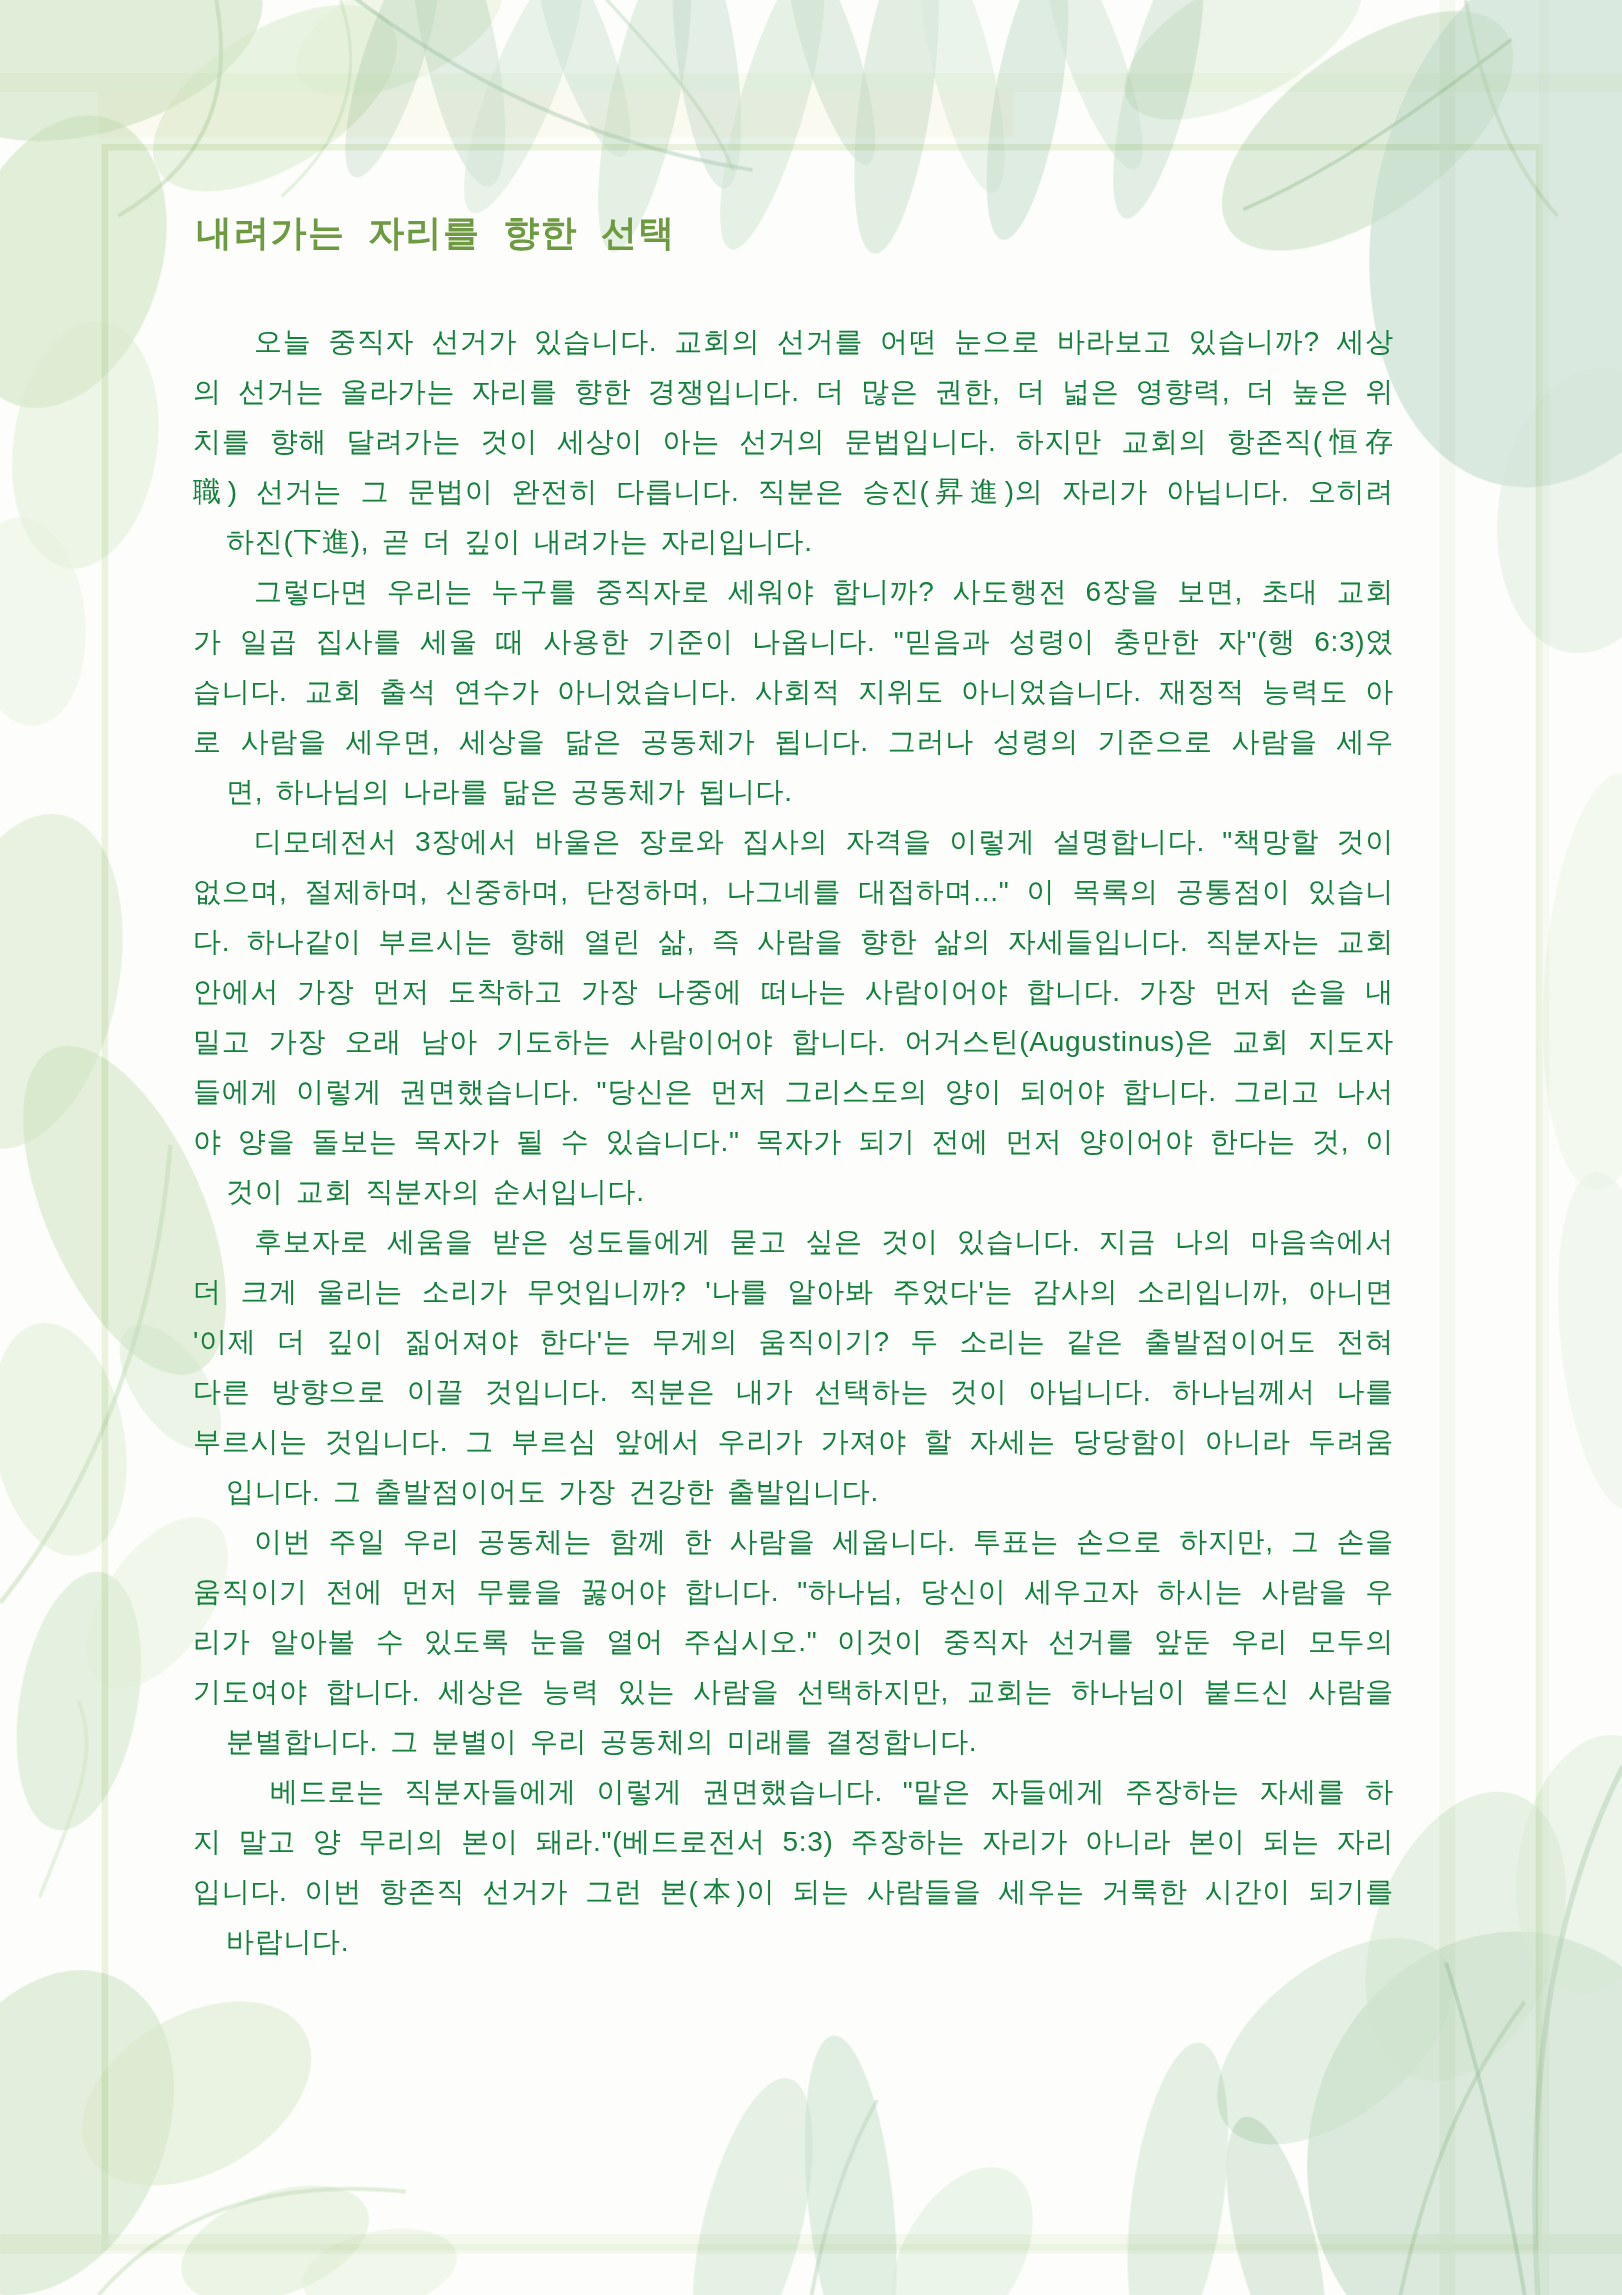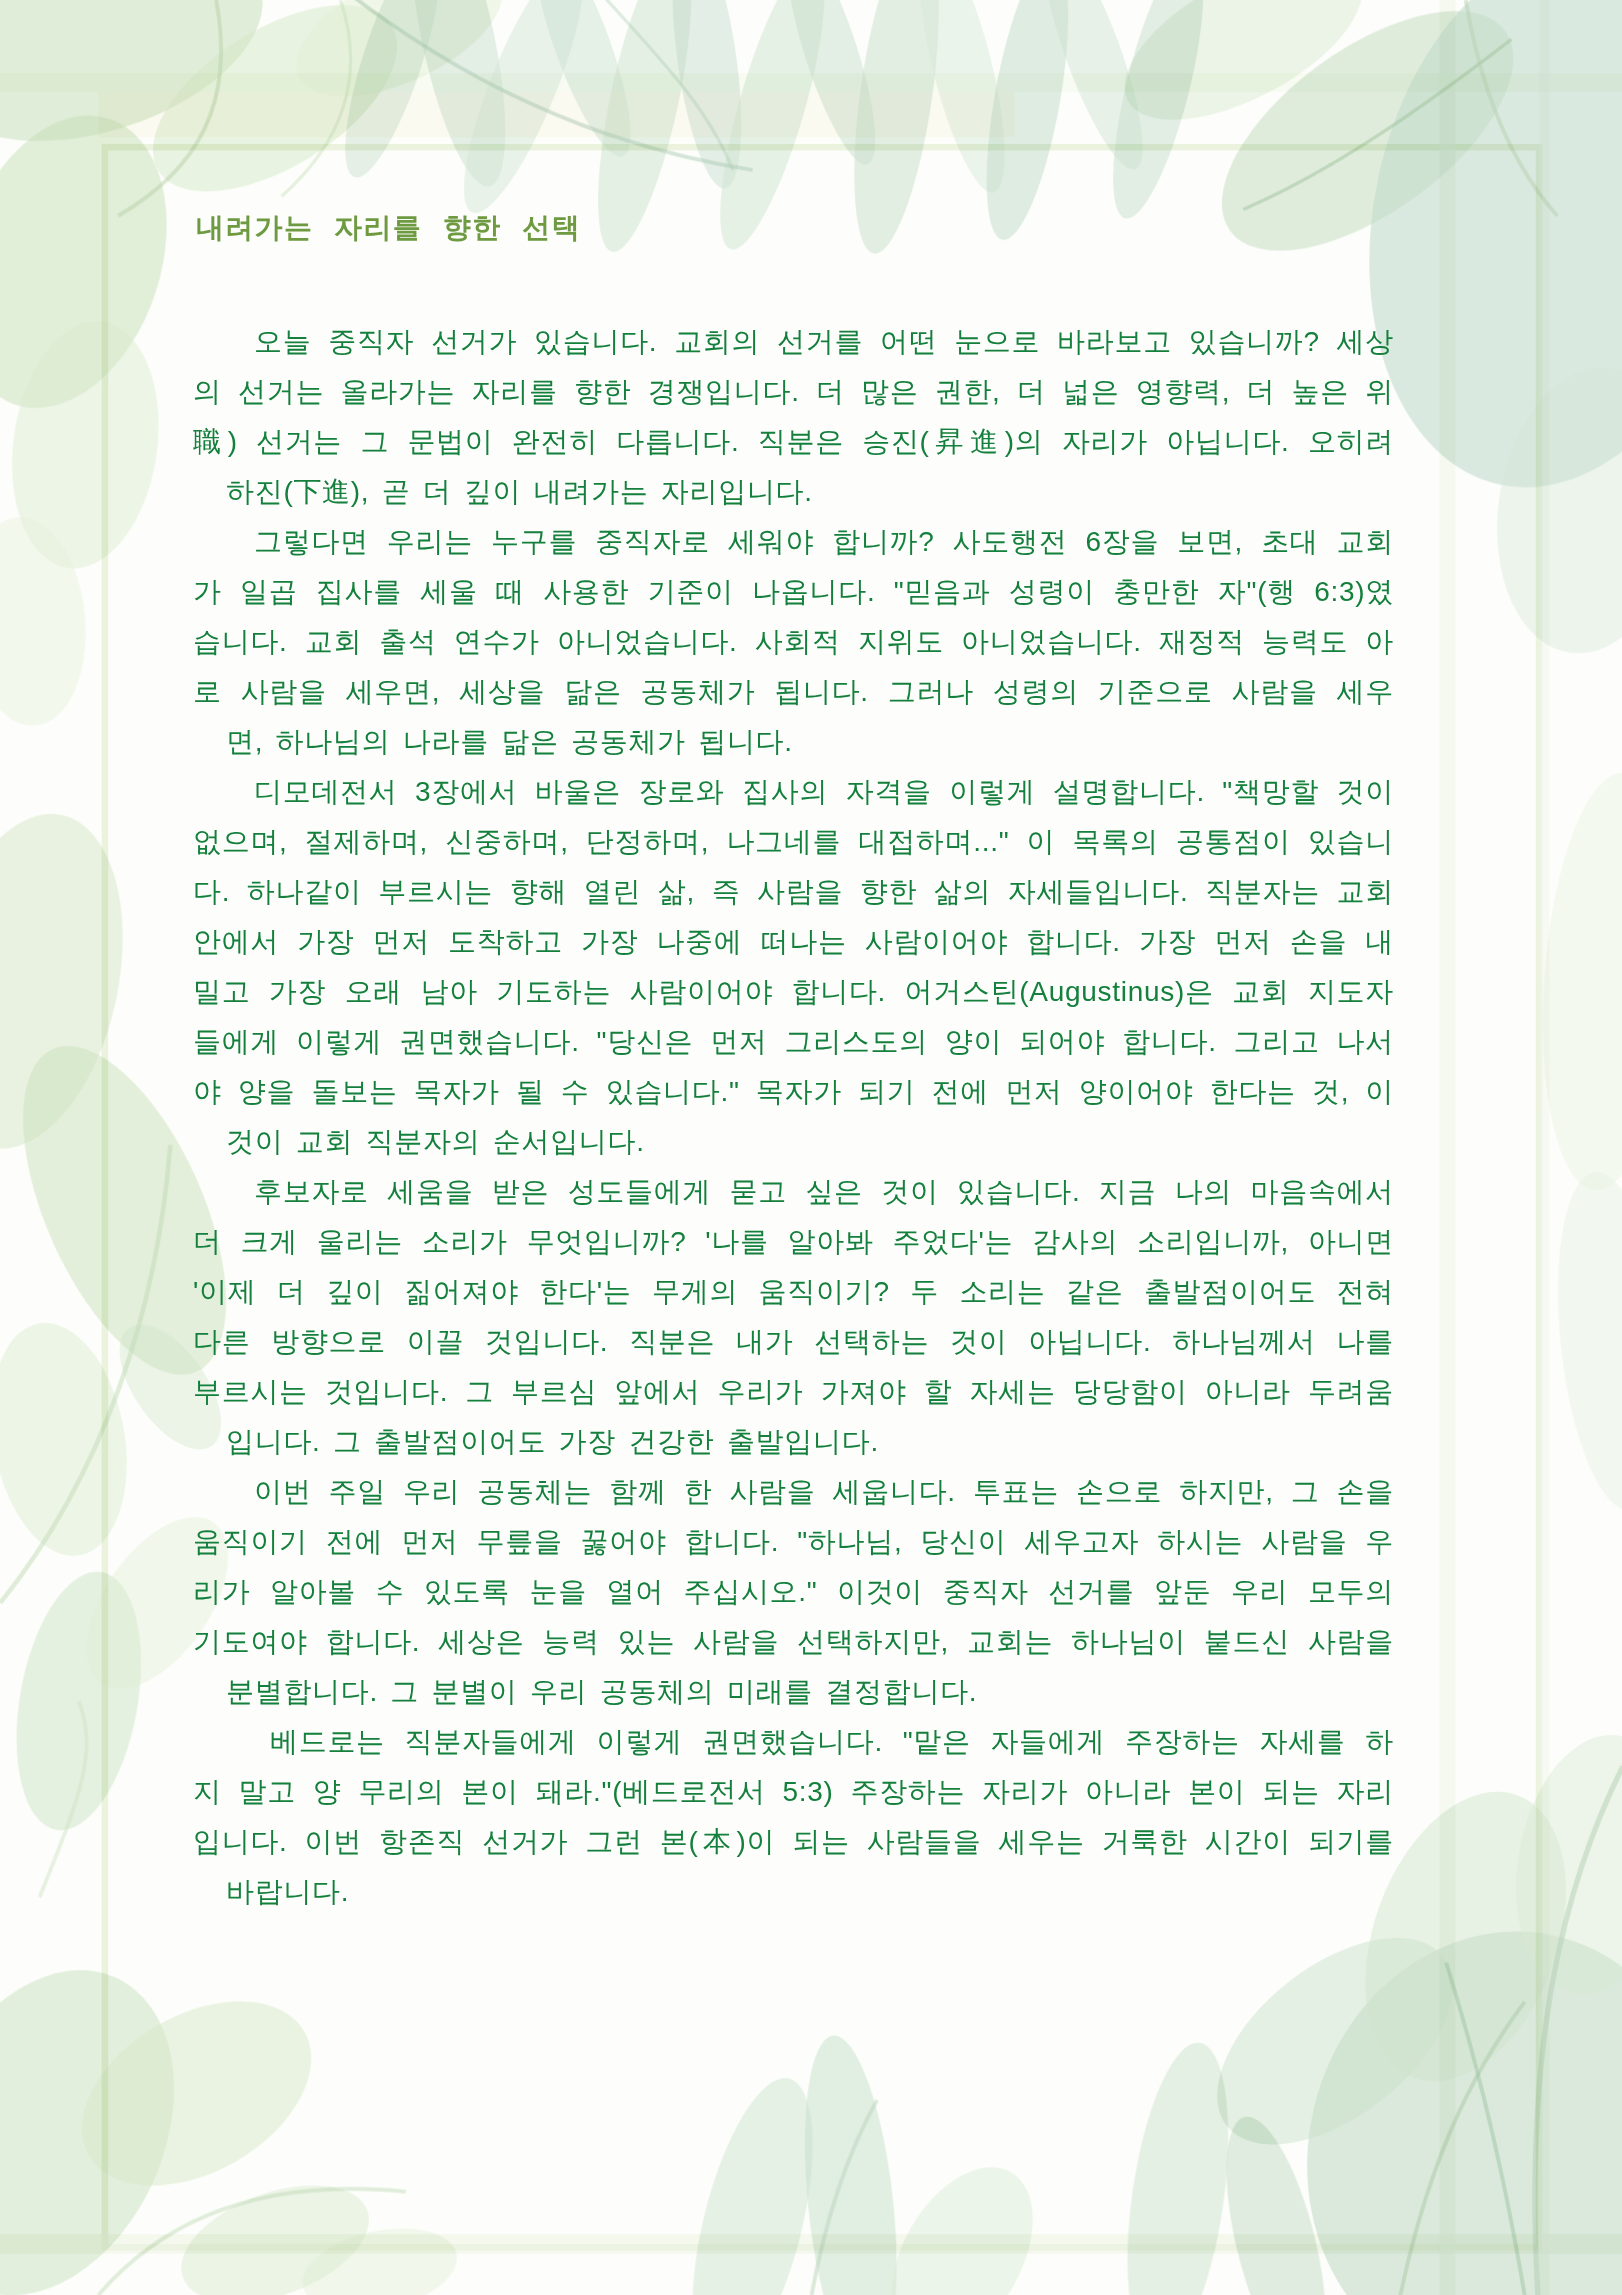--- a/index.html
+++ b/index.html
@@ -17,21 +17,21 @@
     pointer-events:none;
   }
   .content{
     position:absolute;
     left:0;top:0;width:1623px;height:2295px;
   }
   .title{
     position:absolute;
     left:196px;
     top:209px;
-    font-size:28px;
+    font-size:36px;
     font-weight:700;
     color:#6e9a41;
     letter-spacing:1.3px;
     word-spacing:11.8px;
     white-space:nowrap;
   }
   .body-text{
     position:absolute;
     left:193px;
     top:317px;
@@ -156,20 +156,21 @@
       <path d="M 2210 3000 C 2260 3160 2300 3330 2330 3508" fill="none" stroke="#9cc0a2" stroke-width="6" opacity="0.45"></path>
     </g>
   </svg>
 
   <div class="content">
     <div class="title">내려가는 자리를 향한 선택</div>
     <div class="body-text">
         <div class="para para-0">
           <div class="line first">오늘 중직자 선거가 있습니다. 교회의 선거를 어떤 눈으로 바라보고 있습니까? 세상</div>
           <div class="line">의 선거는 올라가는 자리를 향한 경쟁입니다. 더 많은 권한, 더 넓은 영향력, 더 높은 위</div>
+          <div class="line">치를 향해 달려가는 것이 세상이 아는 선거의 문법입니다. 하지만 교회의 항존직(恒存</div>
           <div class="line">職) 선거는 그 문법이 완전히 다릅니다. 직분은 승진(昇進)의 자리가 아닙니다. 오히려</div>
           <div class="line end">하진(下進), 곧 더 깊이 내려가는 자리입니다.</div>
         </div>
         <div class="para para-1">
           <div class="line first">그렇다면 우리는 누구를 중직자로 세워야 합니까? 사도행전 6장을 보면, 초대 교회</div>
           <div class="line">가 일곱 집사를 세울 때 사용한 기준이 나옵니다. "믿음과 성령이 충만한 자"(행 6:3)였</div>
           <div class="line">습니다. 교회 출석 연수가 아니었습니다. 사회적 지위도 아니었습니다. 재정적 능력도 아</div>
           <div class="line">로 사람을 세우면, 세상을 닮은 공동체가 됩니다. 그러나 성령의 기준으로 사람을 세우</div>
           <div class="line end">면, 하나님의 나라를 닮은 공동체가 됩니다.</div>
         </div>

